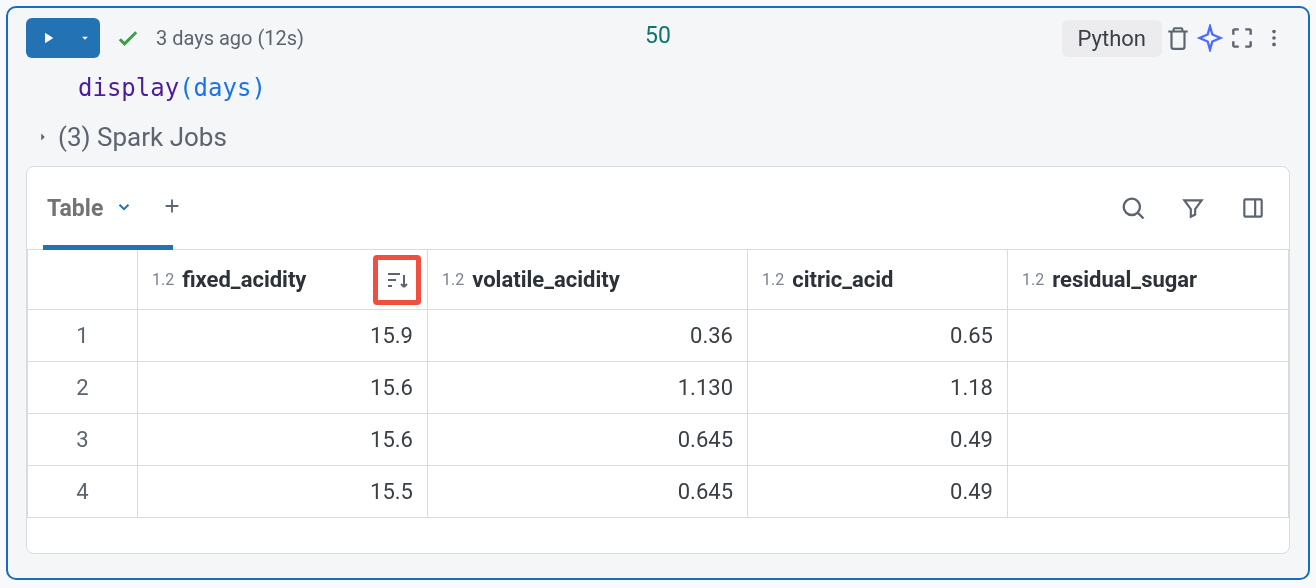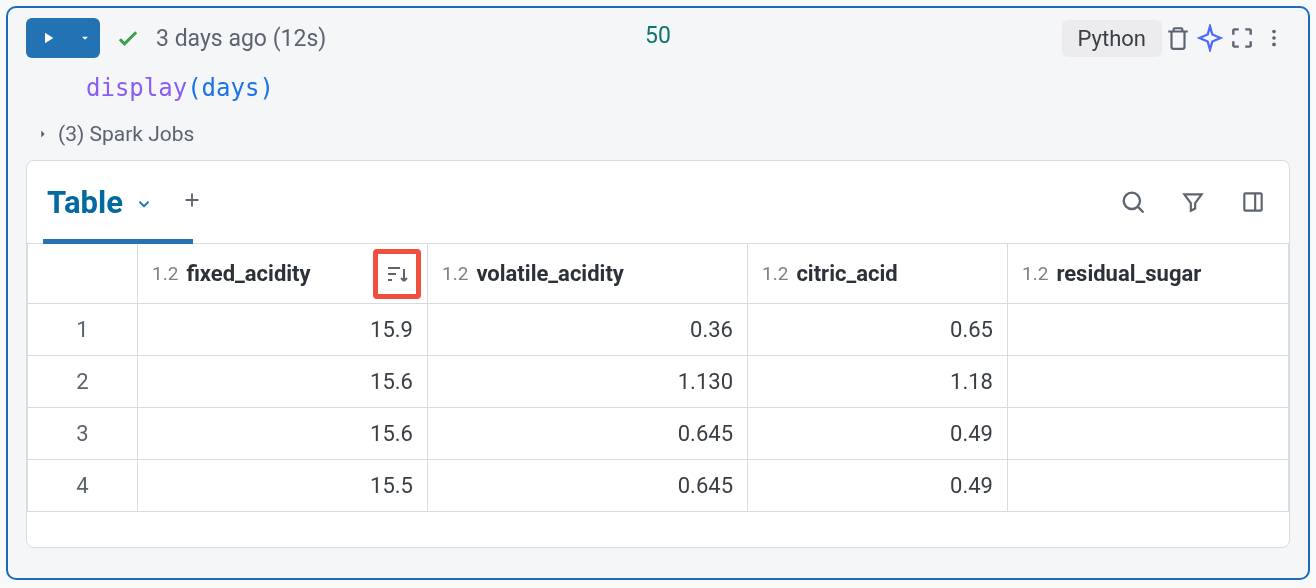--- a/index.html
+++ b/index.html
@@ -49,21 +49,21 @@
     height: 100%;
     cursor: pointer;
   }
   .check {
     color: #3b9e4a;
     display: flex;
     align-items: center;
   }
   .timestamp {
     color: #5c6470;
-    font-size: 23px;
+    font-size: 20px;
   }
   .cell-number {
     position: absolute;
     left: 50%;
     transform: translateX(-50%);
     top: 14px;
     color: #0f766e;
     font-size: 23px;
   }
   .toolbar-right {
@@ -85,30 +85,30 @@
     justify-content: center;
     width: 32px;
     height: 32px;
     color: #5c6470;
   }
   .code-line {
     font-family: ui-monospace, SFMono-Regular, Menlo, monospace;
     font-size: 24px;
     padding: 8px 0 16px 70px;
   }
-  .code-fn { color: #8b5cf6; margin-left: 8px; }
+  .code-fn { color: #4c1d95; }
   .code-paren { color: #1a73e8; }
   .code-var { color: #3a3f45; }
   .spark-jobs {
     display: flex;
     align-items: center;
     gap: 8px;
     padding: 4px 0 14px 28px;
     color: #5c6470;
-    font-size: 21px;
+    font-size: 26px;
     cursor: pointer;
   }
   .output-panel {
     background: #fff;
     border: 1px solid #d9dcde;
     border-radius: 8px;
     margin: 0 18px;
     height: 388px;
     overflow: hidden;
   }
@@ -116,23 +116,23 @@
     display: flex;
     align-items: center;
     padding: 0 20px;
     height: 82px;
     gap: 28px;
   }
   .tab {
     display: flex;
     align-items: center;
     gap: 12px;
-    font-size: 31px;
+    font-size: 23px;
     font-weight: 700;
-    color: #0369a1;
+    color: #737373;
     height: 100%;
     position: relative;
   }
   .tab-underline {
     position: absolute;
     left: -4px;
     right: -40px;
     bottom: -1px;
     height: 5px;
     background: #2272b4;
@@ -164,21 +164,21 @@
     padding: 0 14px;
     color: #3a3f45;
     background: #fff;
     position: relative;
   }
   .col-row { width: 110px; }
   .col-a { width: 290px; }
   .col-b { width: 320px; }
   .col-c { width: 260px; }
   .th-inner { display: flex; align-items: center; gap: 6px; height: 100%; }
-  .type-badge { color: #7a828c; font-size: 19px; margin-right: 2px; }
+  .type-badge { color: #7a828c; font-size: 16px; margin-right: 2px; }
   .col-name { font-weight: 700; color: #2d3238; }
   .sort-box {
     position: absolute;
     right: 6px;
     top: 50%;
     transform: translateY(-50%);
     padding: 6px 6px;
     display: flex;
     align-items: center;
     justify-content: center;

